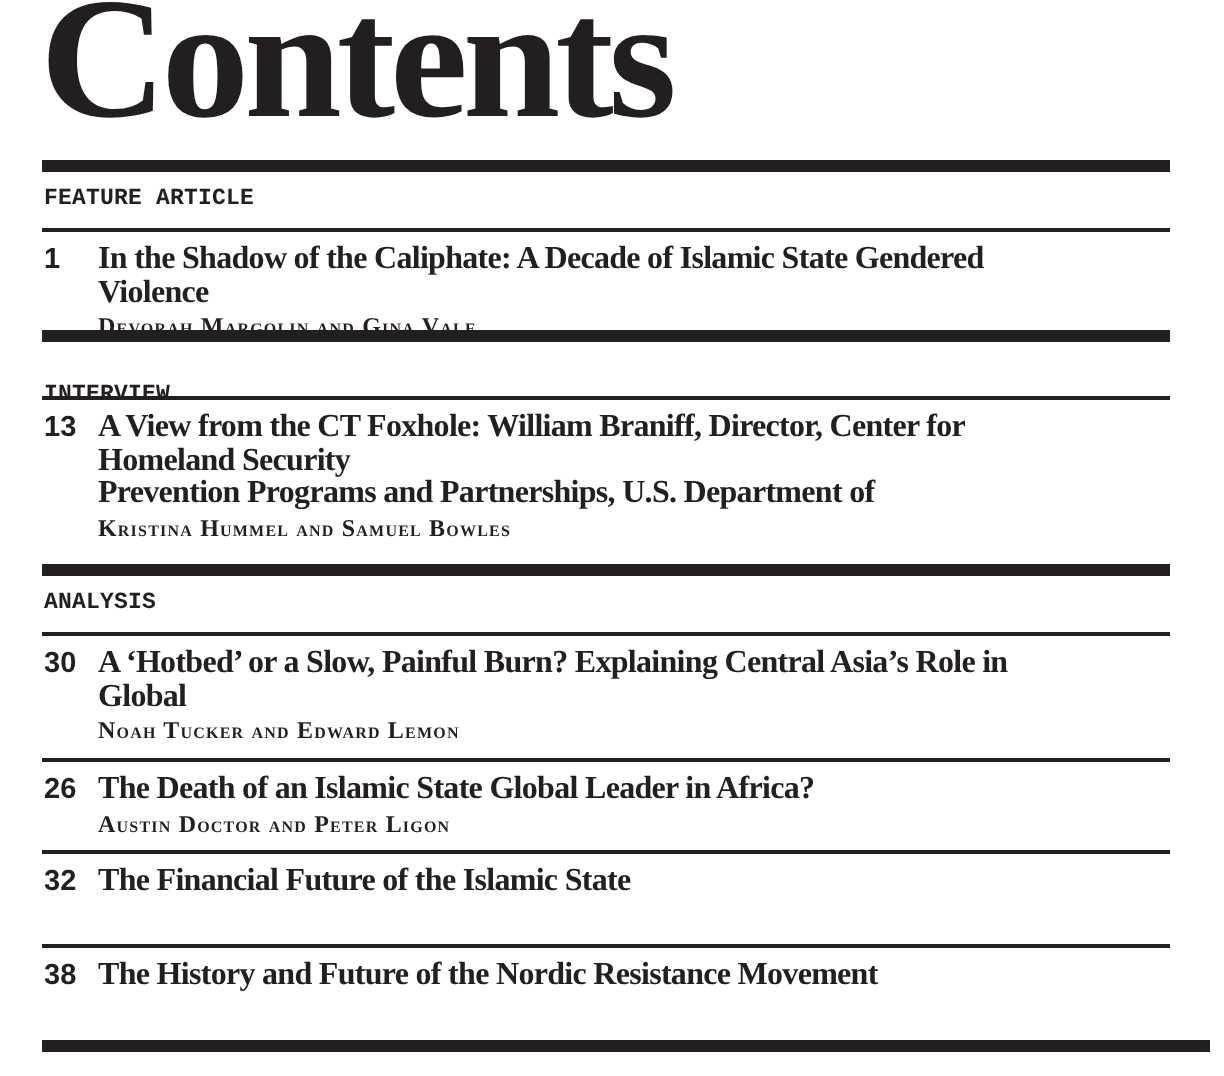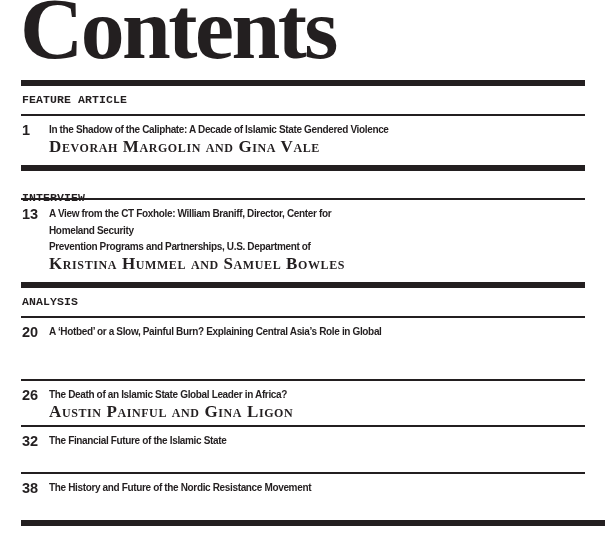--- a/index.html
+++ b/index.html
@@ -25,28 +25,28 @@
       line-height: 14px;
     }
     .entry { position: absolute; left: 22px; width: 560px; }
     .entry-num {
       position: absolute; left: 0; top: 0;
       font-family: "Liberation Sans", "DejaVu Sans", sans-serif;
       font-weight: bold; font-size: 14.5px; line-height: 16.5px;
     }
     .entry-body { position: absolute; left: 27px; top: 0; width: 500px; }
     .entry-title {
-      font-family: Liberation Sans, sans-serif;
-      font-weight: bold; font-size: 10px; line-height: 16.5px;
+      font-family: Liberation Serif, serif;
+      font-weight: bold; font-size: 16px; line-height: 16.5px;
       letter-spacing: -0.35px;
     }
     .entry-authors {
       font-family: "Liberation Serif", serif;
       font-weight: bold; font-variant: small-caps;
-      font-size: 17px; line-height: 16px; letter-spacing: 0.6px;
+      font-size: 12px; line-height: 16px; letter-spacing: 0.6px;
     }
   </style>
 </head>
 <body>
 
 <h1 class="page-title">Contents</h1>
 
 <div class="rule-thick" style="top:80px"></div>
 <div class="section-label" style="top:93px">FEATURE ARTICLE</div>
 <div class="rule-thin" style="top:114px"></div>
@@ -73,35 +73,36 @@
     </div>
     <div class="entry-authors">Kristina Hummel and Samuel Bowles</div>
   </div>
 </div>
 
 <div class="rule-thick" style="top:282px"></div>
 <div class="section-label" style="top:295px">ANALYSIS</div>
 <div class="rule-thin" style="top:316px"></div>
 
 <div class="entry" style="top:324px">
-  <div class="entry-num">20</div>
+  <div class="entry-num">30</div>
   <div class="entry-body">
     <div class="entry-title">
       <div>A ‘Hotbed’ or a Slow, Painful Burn? Explaining Central Asia’s Role in Global</div>
     </div>
+    <div class="entry-authors">Noah Tucker and Edward Lemon</div>
   </div>
 </div>
 
 <div class="rule-thin" style="top:379px"></div>
 
 <div class="entry" style="top:387px">
   <div class="entry-num">26</div>
   <div class="entry-body">
     <div class="entry-title">The Death of an Islamic State Global Leader in Africa?</div>
-    <div class="entry-authors">Austin Painful and Gina Ligon</div>
+    <div class="entry-authors">Austin Doctor and Peter Ligon</div>
   </div>
 </div>
 
 <div class="rule-thin" style="top:425px"></div>
 
 <div class="entry" style="top:433px">
   <div class="entry-num">32</div>
   <div class="entry-body">
     <div class="entry-title">The Financial Future of the Islamic State</div>
   </div>

